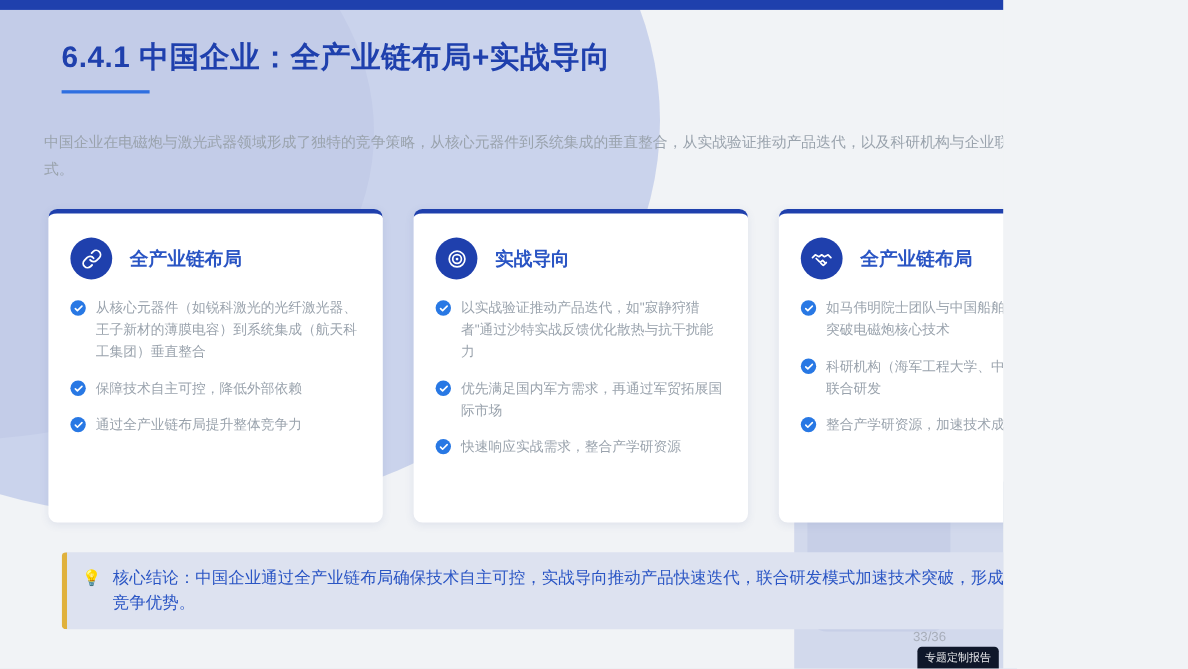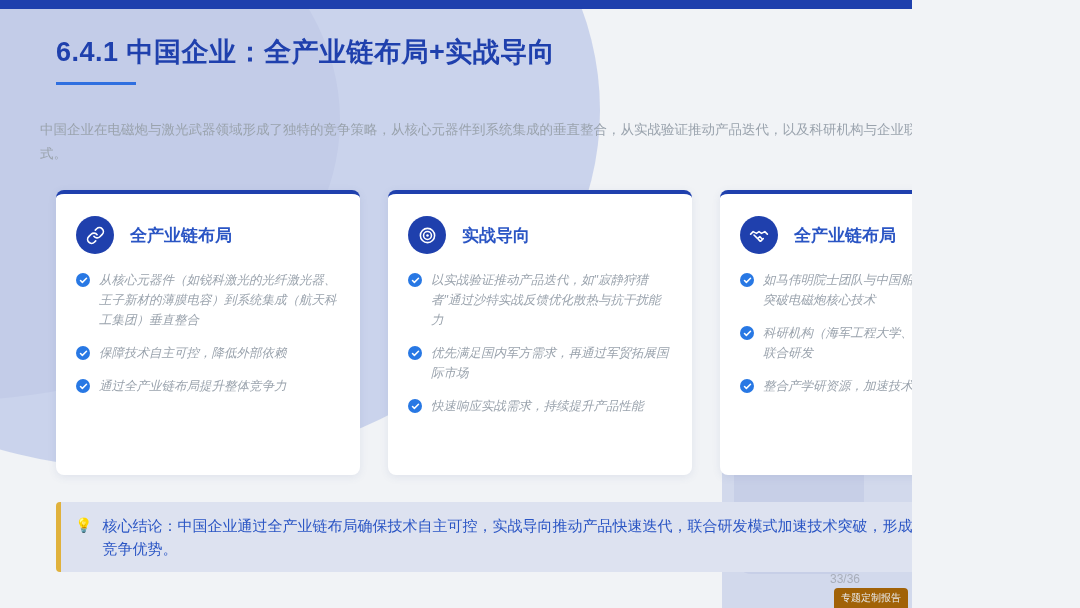--- a/index.html
+++ b/index.html
@@ -122,21 +122,21 @@
     width: 968px;
     font-size: 13.5px;
     line-height: 24px;
     color: #9aa3ad;
     z-index: 6;
   }
 
   
   #cards {
     position: absolute;
-    left: 56px;
+    left: 44px;
     top: 190px;
     width: 968px;
     display: flex;
     gap: 28px;
     z-index: 6;
   }
 
   .card {
     width: 304px;
     min-height: 285px;
@@ -173,21 +173,20 @@
     color: #2a55c4;
   }
 
   .bullets { list-style: none; }
 
   .bullet {
     display: flex;
     align-items: flex-start;
     gap: 9px;
     margin-bottom: 13px;
-    font-style: italic;
   }
 
   .check-icon {
     width: 14px;
     height: 14px;
     border-radius: 50%;
     background: #2878e4;
     flex-shrink: 0;
     margin-top: 3px;
     display: flex;
@@ -240,21 +239,21 @@
     bottom: 22px;
     font-size: 12px;
     color: #a8aeba;
     z-index: 6;
   }
 
   #watermark {
     position: absolute;
     right: 4px;
     bottom: 0px;
-    background: #a16207;
+    background: #0f172a;
     color: #e8e9ec;
     font-size: 10px;
     padding: 3px 7px;
     border-radius: 4px 4px 0 0;
     z-index: 7;
   }
 </style>
 </head>
 <body>
 
@@ -341,21 +340,21 @@
               </svg>
           </span>
           <span class="bullet-text">优先满足国内军方需求，再通过军贸拓展国际市场</span>
         </li>
         <li class="bullet">
           <span class="check-icon">
             <svg width="9" height="9" viewBox="0 0 24 24" fill="none" stroke="#ffffff" stroke-width="4" stroke-linecap="round" stroke-linejoin="round">
                 <polyline points="20 6 9 17 4 12"></polyline>
               </svg>
           </span>
-          <span class="bullet-text">快速响应实战需求，持续提升产品性能</span>
+          <span class="bullet-text">快速响应实战需求，整合产学研资源</span>
         </li>
       </ul>
     </div>
 
     <div class="card">
       <div class="card-head">
         <div class="card-icon">
           <svg width="20" height="20" viewBox="0 0 24 24" fill="none" stroke="#ffffff" stroke-width="1.9" stroke-linecap="round" stroke-linejoin="round">
             <path d="M11 17l2 2a1 1 0 0 0 1.4 0l2.6-2.6"></path>
             <path d="M2 11l3-3 4 2 3-2 3 2 4-2 3 3"></path>

